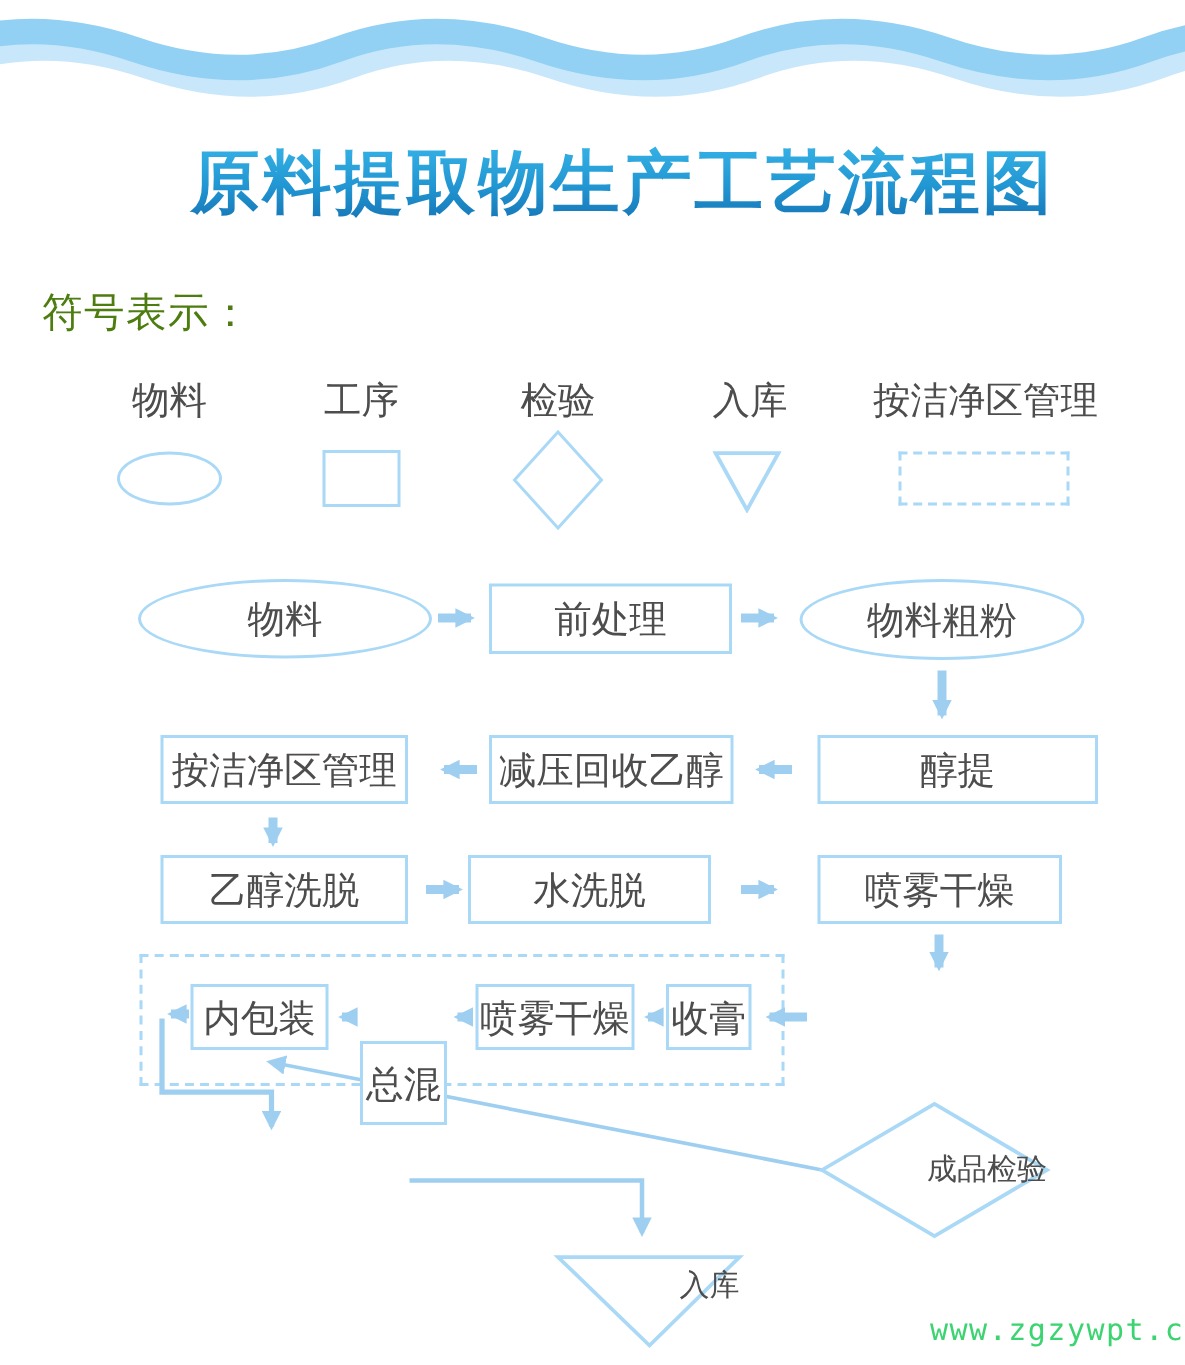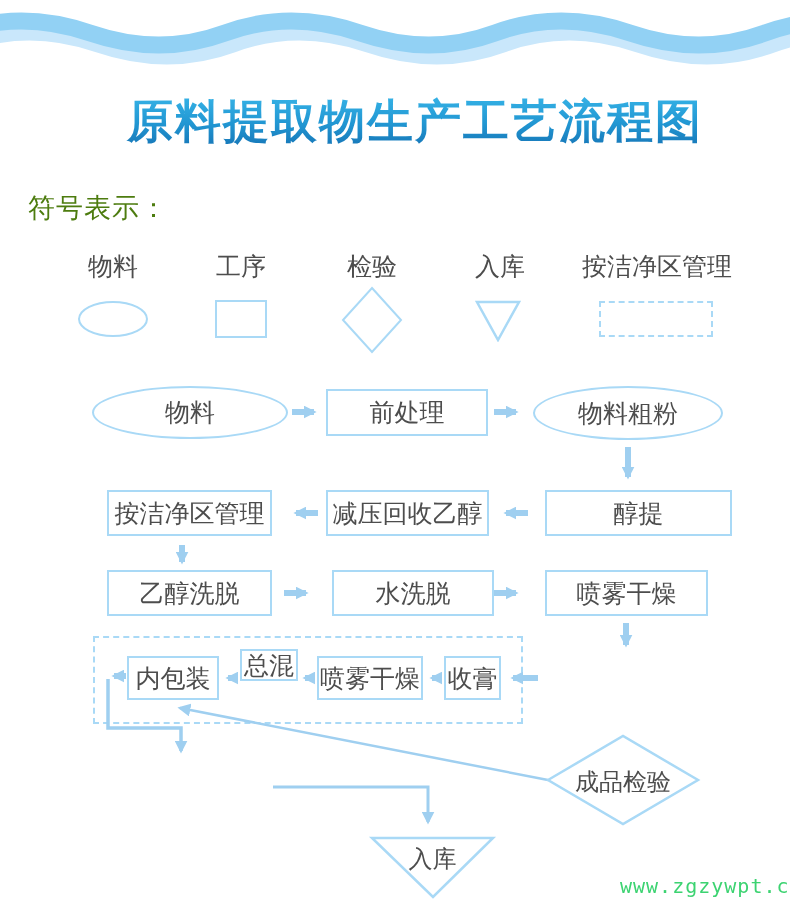--- a/index.html
+++ b/index.html
@@ -84,22 +84,22 @@
     position: absolute;
     left: 93px; top: 636px;
     width: 430px; height: 88px;
     border: 2px dashed #a9d9f6;
     z-index: 0;
   }
   .connector-svg { position: absolute; left: 0; top: 0; z-index: 1; }
   .shape-label {
     position: absolute;
     color: #4d4d4d;
-    font-size: 24px;
-    text-align: center;
+    font-size: 20px;
+    text-align: right;
     white-space: nowrap;
     z-index: 3;
   }
 
   
   .watermark {
     position: absolute;
     left: 620px; top: 874px;
     font-family: "DejaVu Sans Mono", monospace;
     font-size: 20px;
@@ -178,25 +178,25 @@
 
   <div class="node ellipse" style="left:92px; top:386px; width:196px; height:53px">物料</div>
   <div class="node" style="left:326px; top:389px; width:162px; height:47px">前处理</div>
   <div class="node ellipse" style="left:533px; top:386px; width:190px; height:54px">物料粗粉</div>
 
   <div class="node" style="left:107px; top:490px; width:165px; height:46px">按洁净区管理</div>
   <div class="node" style="left:326px; top:490px; width:163px; height:46px">减压回收乙醇</div>
   <div class="node" style="left:545px; top:490px; width:187px; height:46px">醇提</div>
 
   <div class="node" style="left:107px; top:570px; width:165px; height:46px">乙醇洗脱</div>
-  <div class="node" style="left:332px; top:570px; width:162px; height:46px">水洗脱</div>
+  <div class="node" style="left:312px; top:570px; width:162px; height:46px">水洗脱</div>
   <div class="node" style="left:545px; top:570px; width:163px; height:46px">喷雾干燥</div>
 
   <div class="node" style="left:127px; top:656px; width:92px; height:44px">内包装</div>
-  <div class="node" style="left:240px; top:649px; width:58px; height:32px">总混</div>
+  <div class="node" style="left:240px; top:694px; width:58px; height:56px">总混</div>
   <div class="node" style="left:317px; top:656px; width:106px; height:44px">喷雾干燥</div>
   <div class="node" style="left:444px; top:656px; width:57px; height:44px">收膏</div>
 
 
   <div class="shape-label" style="left:548px; top:766px; width:150px">成品检验</div>
   <div class="shape-label" style="left:372px; top:843px; width:121px">入库</div>
 
   <div class="watermark">www.zgzywpt.cn</div>
 
 </div>

